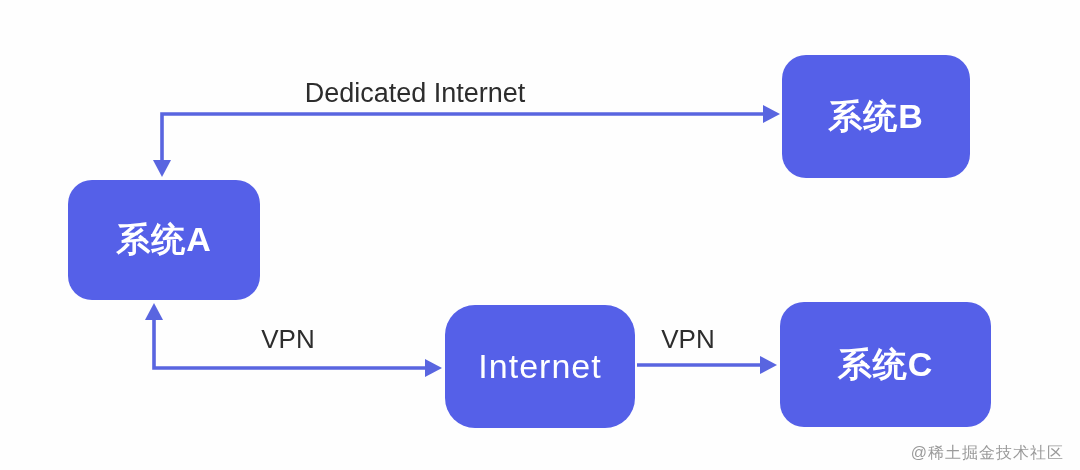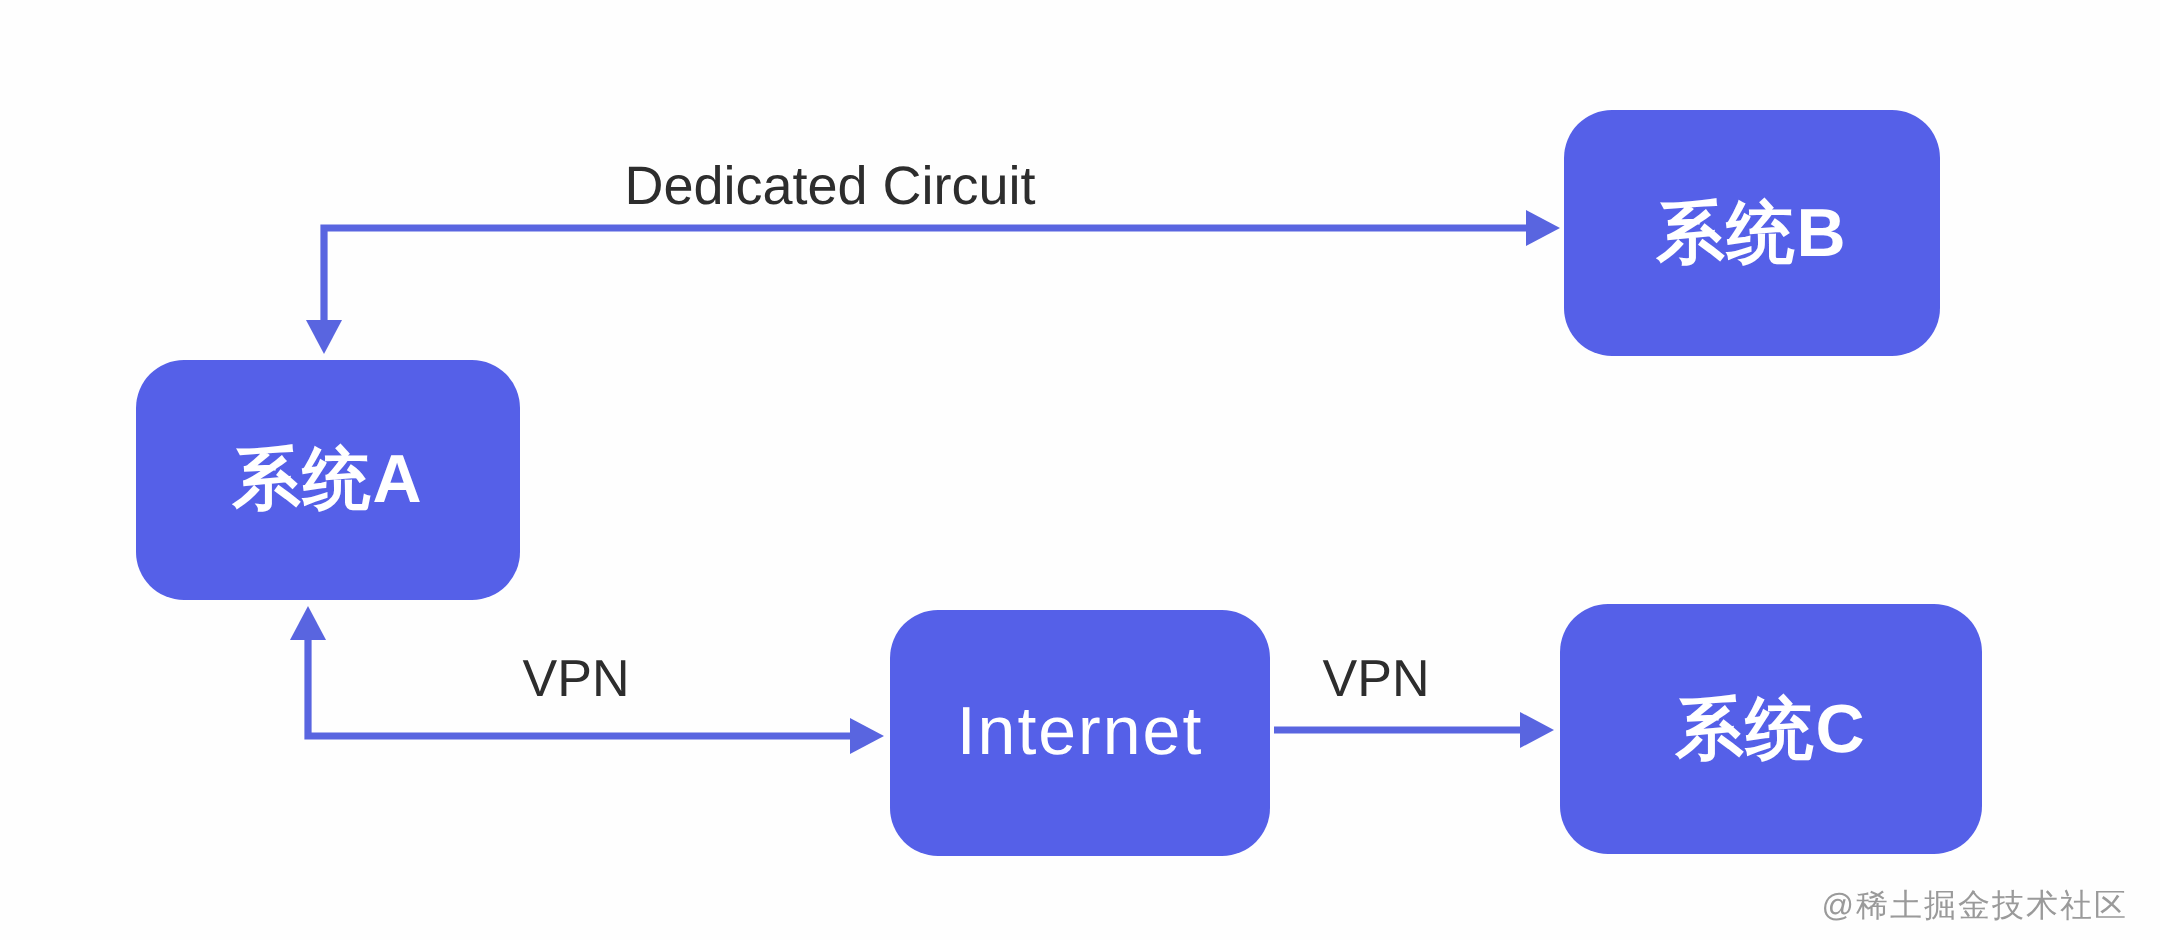--- a/index.html
+++ b/index.html
@@ -24,21 +24,21 @@
     justify-content: center;
     background: #5560e8;
     color: #ffffff;
     border-radius: 24px;
     font-size: 34px;
     font-weight: 700;
     letter-spacing: 1px;
   }
   .node-system-a { left: 68px;  top: 180px; width: 192px; height: 120px; }
   .node-system-b { left: 782px; top: 55px;  width: 188px; height: 123px; }
-  .node-internet { left: 445px; top: 305px; width: 190px; height: 123px; font-weight: 500; }
+  .node-internet { left: 445px; top: 305px; width: 190px; height: 123px; font-weight: 500; border-radius: 30px; }
   .node-system-c { left: 780px; top: 302px; width: 211px; height: 125px; }
   .edge-label {
     position: absolute;
     color: #2d2d2d;
     text-align: center;
     white-space: nowrap;
   }
   .label-dedicated-circuit {
     left: 290px; top: 78px; width: 250px;
     font-size: 27px; font-weight: 500;
@@ -93,19 +93,19 @@
   <div class="node node-system-b">
     <span>系统B</span>
   </div>
   <div class="node node-internet">
     <span>Internet</span>
   </div>
   <div class="node node-system-c">
     <span>系统C</span>
   </div>
 
-  <div class="edge-label label-dedicated-circuit">Dedicated Circuit</div>
+  <div class="edge-label label-dedicated-circuit">Dedicated Internet</div>
   <div class="edge-label label-vpn-1">VPN</div>
   <div class="edge-label label-vpn-2">VPN</div>
 
   <div class="watermark">@稀土掘金技术社区</div>
 
 </div>
 
 </body></html>

